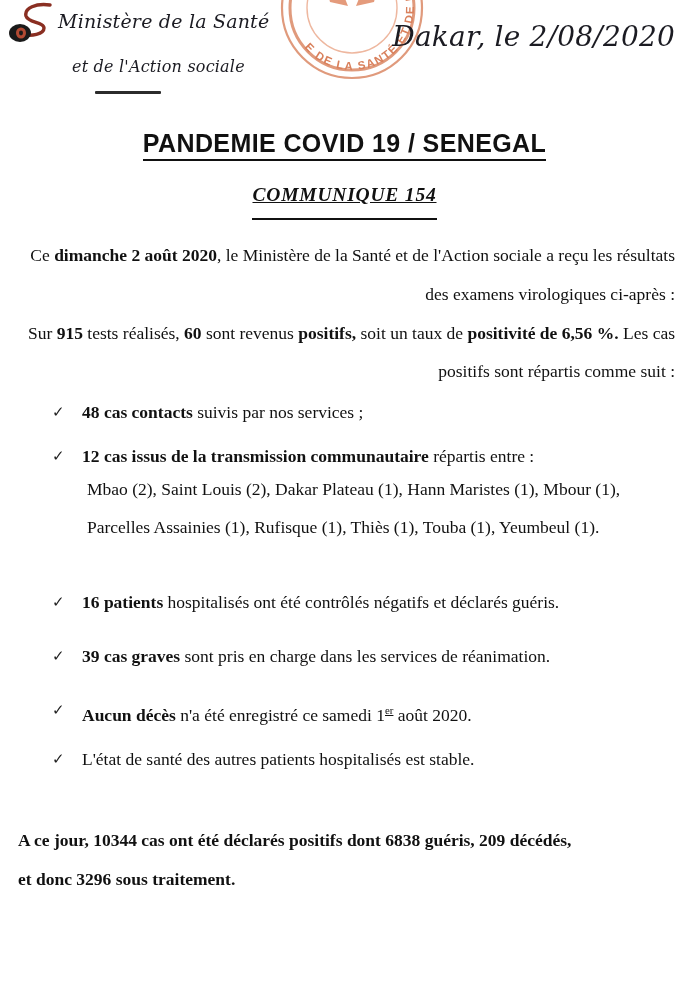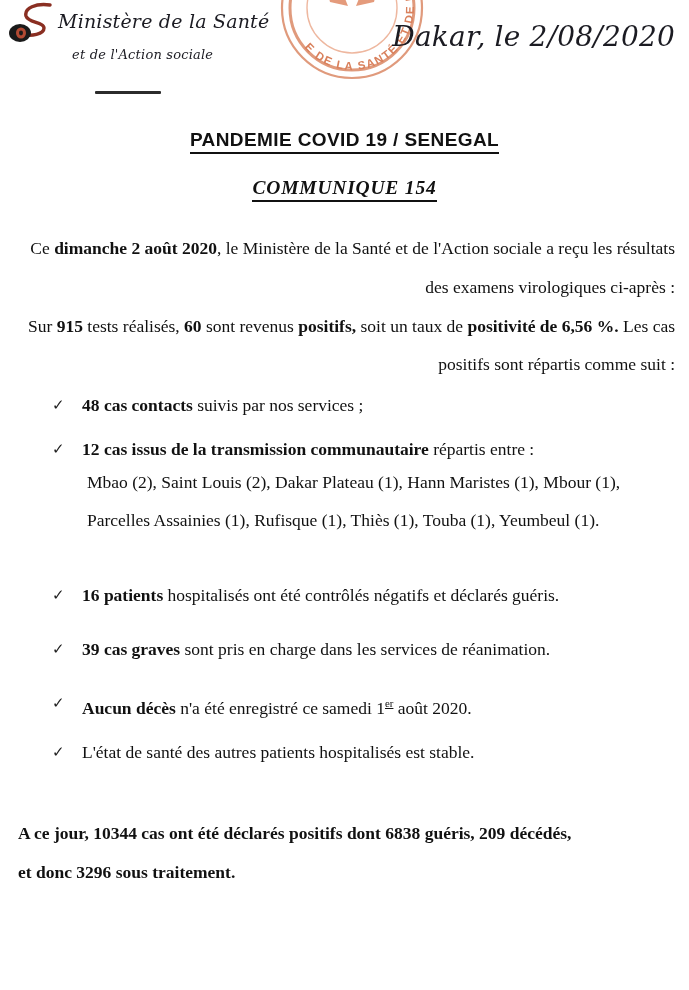--- a/index.html
+++ b/index.html
@@ -42,23 +42,23 @@
     font-style: italic;
     color: #1b1b22;
     letter-spacing: 0.2px;
   }
   #ministry-line1 {
     font-size: 19px;
     line-height: 26px;
     white-space: nowrap;
   }
   #ministry-line2 {
-    font-size: 13px;
+    font-size: 16px;
     line-height: 26px;
-    margin-top: 8px;
+    margin-top: 20px;
     margin-left: 14px;
     white-space: nowrap;
   }
   #header-rule {
     position: absolute;
     left: 95px;
     top: 91px;
     width: 66px;
     height: 3px;
     background: #2b2b2b;
@@ -77,40 +77,41 @@
     top: 20px;
     font-size: 28px;
     white-space: nowrap;
   }
 
   
   #title-main {
     text-align: center;
     font-family: "Liberation Sans", "DejaVu Sans", sans-serif;
     font-weight: bold;
-    font-size: 19px;
+    font-size: 25px;
     letter-spacing: 0.4px;
     margin-top: 17px;
   }
   #title-main span {
     border-bottom: 2px solid #111;
     padding-bottom: 2px;
   }
   #title-sub {
     text-align: center;
     font-family: "Liberation Serif", "DejaVu Serif", serif;
     font-weight: bold;
     font-style: italic;
     font-size: 19.5px;
     letter-spacing: 0.8px;
     margin-top: 26px;
   }
   #title-sub span {
     border-bottom: 2px solid #111;
-    padding-bottom: 2px;
+    padding-bottom: 13px;
+    text-decoration: underline;
   }
 
   
   #content {
     padding: 0 14px 0 18px;
     margin-top: 30px;
   }
   .para {
     font-size: 17.5px;
     line-height: 39px;

